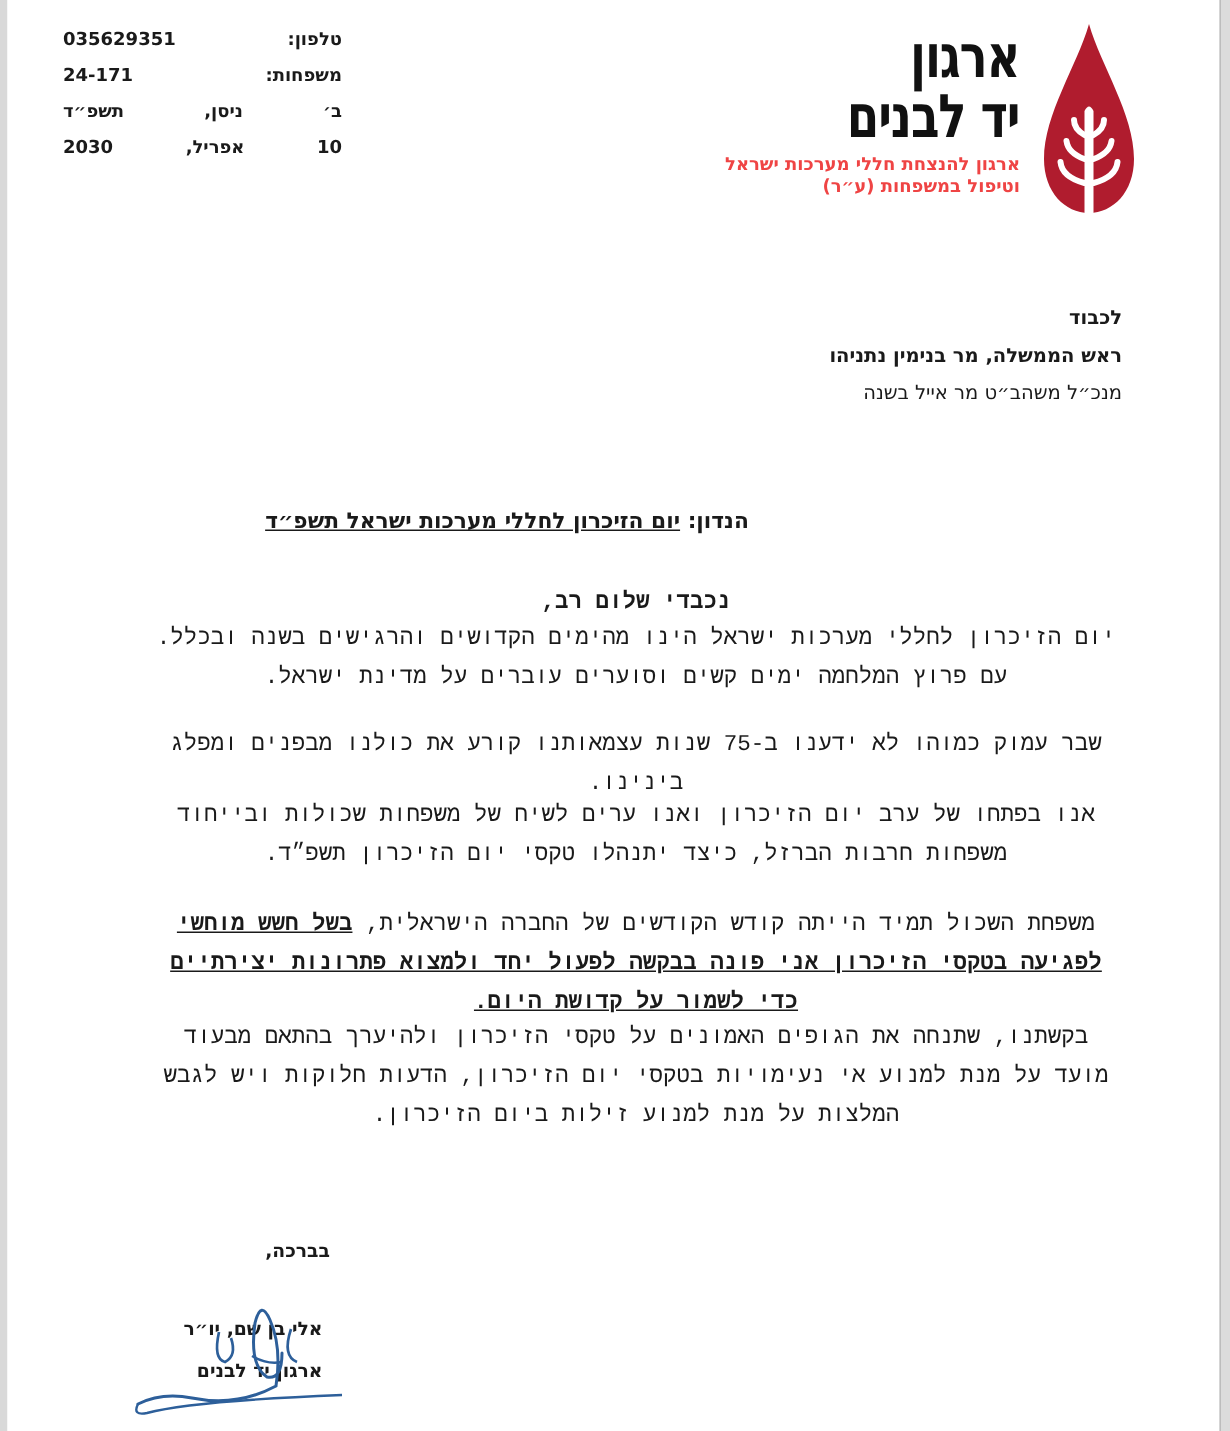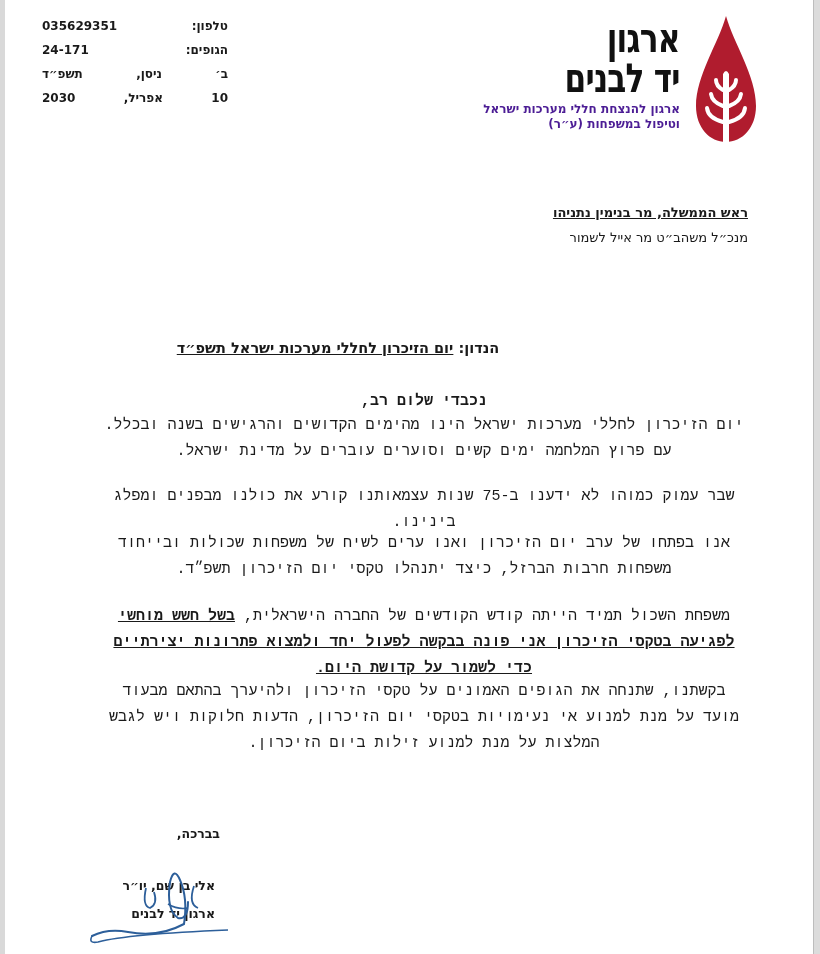--- a/index.html
+++ b/index.html
@@ -15,28 +15,28 @@
   .office { position:absolute; left:42px; top:14px; width:186px; direction:rtl; font-family:"DejaVu Sans", sans-serif; font-weight:bold; }
   .office-title { font-size:15.5px; margin-top:2px; height:28px; white-space:nowrap; }
   .office-row { display:flex; justify-content:space-between; font-size:12px; height:24px; align-items:center; }
   .office-row .cell { white-space:nowrap; }
   .office-row .ltr { direction:ltr;text-align:right; }
 
   
   .logo { position:absolute; right:58px; top:12px; width:260px; height:130px; }
   .logo-text { position:absolute; right:82px; top:6px; direction:rtl; text-align:right; }
   .logo-big { font-family:"DejaVu Sans", sans-serif; font-weight:bold; font-size:40px; line-height:40px; letter-spacing:-1px; transform:scaleX(0.78); transform-origin:right; white-space:nowrap; color:#111; }
-  .logo-sub { font-family:"DejaVu Sans", sans-serif; font-weight:bold; font-size:12px; line-height:15px; white-space:nowrap; color:#4c1d95; }
+  .logo-sub { font-family:"DejaVu Sans", sans-serif; font-weight:bold; font-size:12px; line-height:15px; white-space:nowrap; color:#ef4444; }
   .logo-drop { position:absolute; right:4px; top:2px; width:64px; height:130px; }
 
   
   .addr { position:absolute; right:72px; top:200px; direction:rtl; text-align:right; font-family:"DejaVu Sans", sans-serif; font-size:13px; }
   .addr div { height:25px; line-height:25px; white-space:nowrap; }
   .addr .b { font-weight:bold; }
-  .addr .u { text-decoration:underline; }
+  .addr .u { }
 
   .subject { position:absolute; left:0; width:676px; top:340px; text-align:center; direction:rtl; font-family:"DejaVu Sans", sans-serif; font-weight:bold; font-size:14.5px; }
   .subject .u { text-decoration:underline; }
 
   .body { position:absolute; right:72px; width:648px; direction:rtl; text-align:center; font-family:Liberation Mono, monospace; font-size:15px; }
   .body p { margin:0; line-height:26px; }
   .body .bu { font-weight:bold; text-decoration:underline; }
   .greet { top:389px; font-weight:bold; }
   .p1 { top:413px; }
   .p2 { top:484px; }
@@ -55,21 +55,21 @@
 <div class="edge-left"></div>
 <div class="page"></div>
 <div class="edge-right"></div>
 
 <div class="office">
   <div class="office-row">
     <span class="cell">טלפון:</span>
     <span class="cell ltr">035629351</span>
   </div>
   <div class="office-row">
-    <span class="cell">הגופים:</span>
+    <span class="cell">משפחות:</span>
     <span class="cell ltr">24-171</span>
   </div>
   <div class="office-row">
     <span class="cell">ב׳</span>
     <span class="cell">ניסן,</span>
     <span class="cell">תשפ״ד</span>
   </div>
   <div class="office-row">
     <span class="cell">10</span>
     <span class="cell">אפריל,</span>
@@ -90,22 +90,23 @@
     <path d="M29 76 Q22 72 22 66" stroke="#fff" stroke-width="4" fill="none" stroke-linecap="round"></path>
     <path d="M35 76 Q42 72 42 66" stroke="#fff" stroke-width="4" fill="none" stroke-linecap="round"></path>
     <path d="M29 92 Q18 88 17 80" stroke="#fff" stroke-width="4" fill="none" stroke-linecap="round"></path>
     <path d="M35 92 Q46 88 47 80" stroke="#fff" stroke-width="4" fill="none" stroke-linecap="round"></path>
     <path d="M29 108 Q14 104 13 94" stroke="#fff" stroke-width="4" fill="none" stroke-linecap="round"></path>
     <path d="M35 108 Q50 104 51 94" stroke="#fff" stroke-width="4" fill="none" stroke-linecap="round"></path>
   </svg>
 </div>
 
 <div class="addr">
+  <div class="b">לכבוד</div>
   <div class="b u">ראש הממשלה, מר בנימין נתניהו</div>
-  <div>מנכ״ל משהב״ט מר אייל לשמור</div>
+  <div>מנכ״ל משהב״ט מר אייל בשנה</div>
 </div>
 
 <div class="subject">
   <span>הנדון:</span>
   <span class="u">יום הזיכרון לחללי מערכות ישראל תשפ״ד</span>
 </div>
 
 <div class="body greet">
     <p>נכבדי שלום רב,</p>
   </div>

